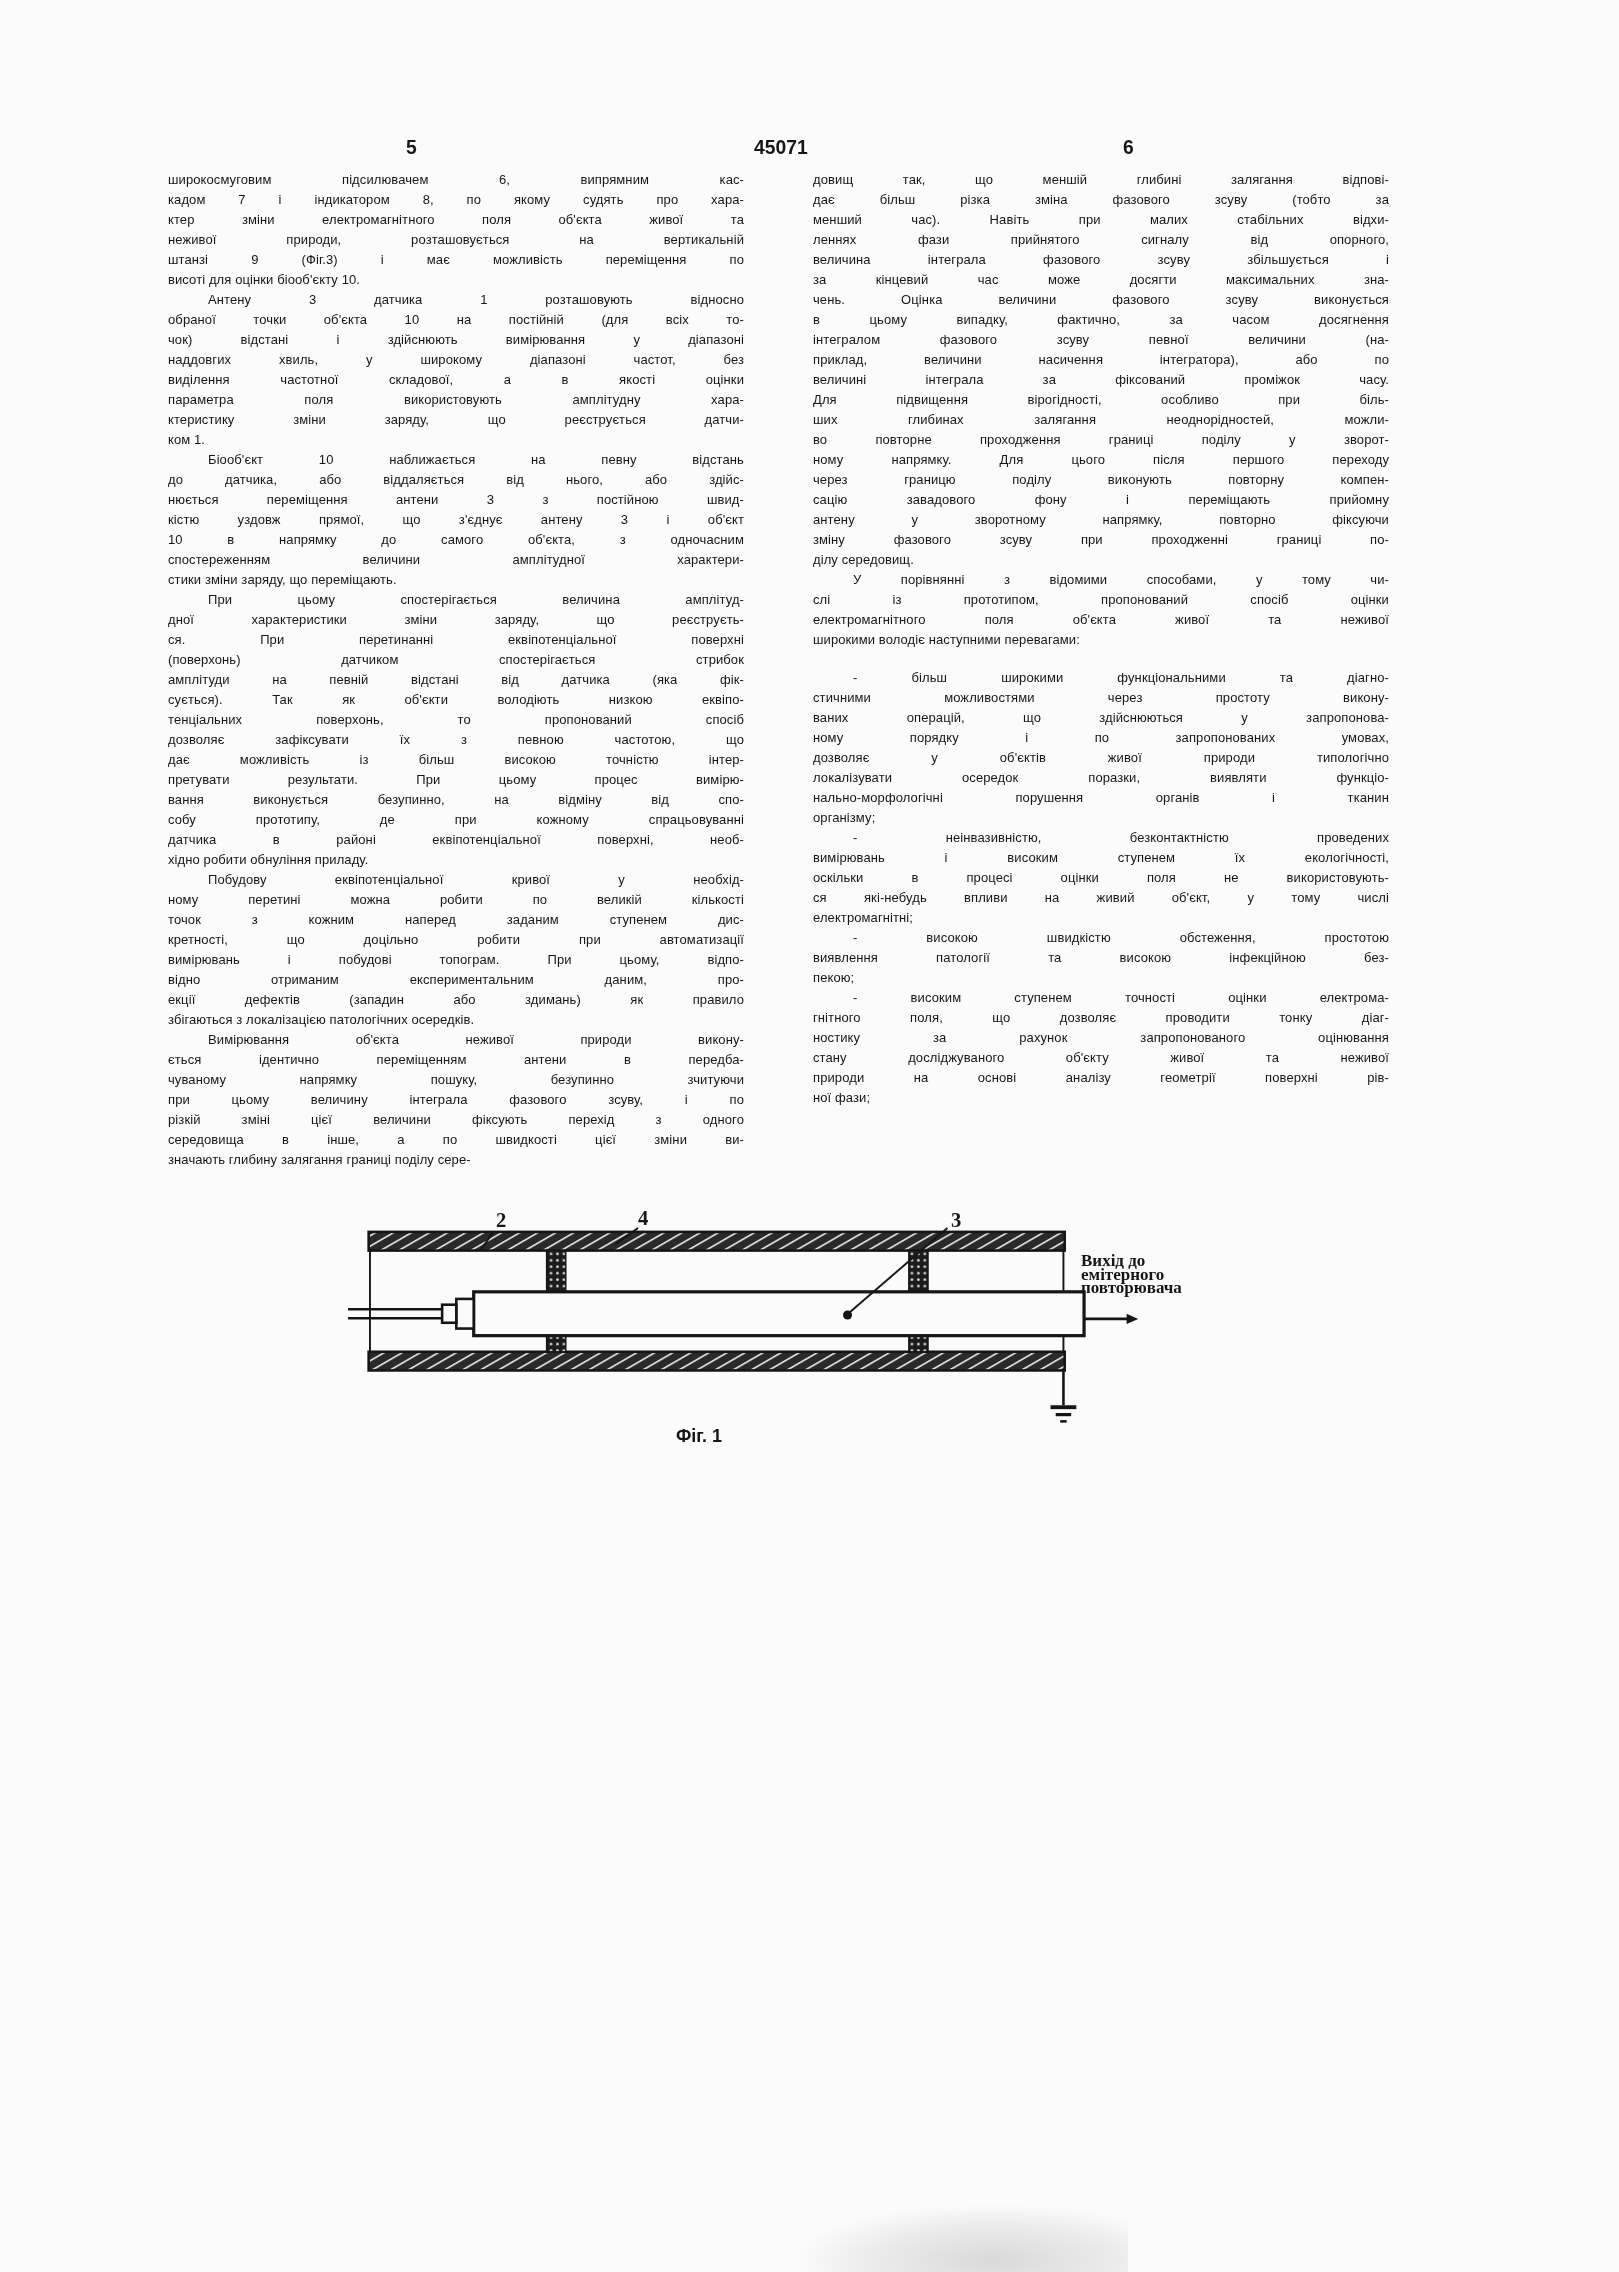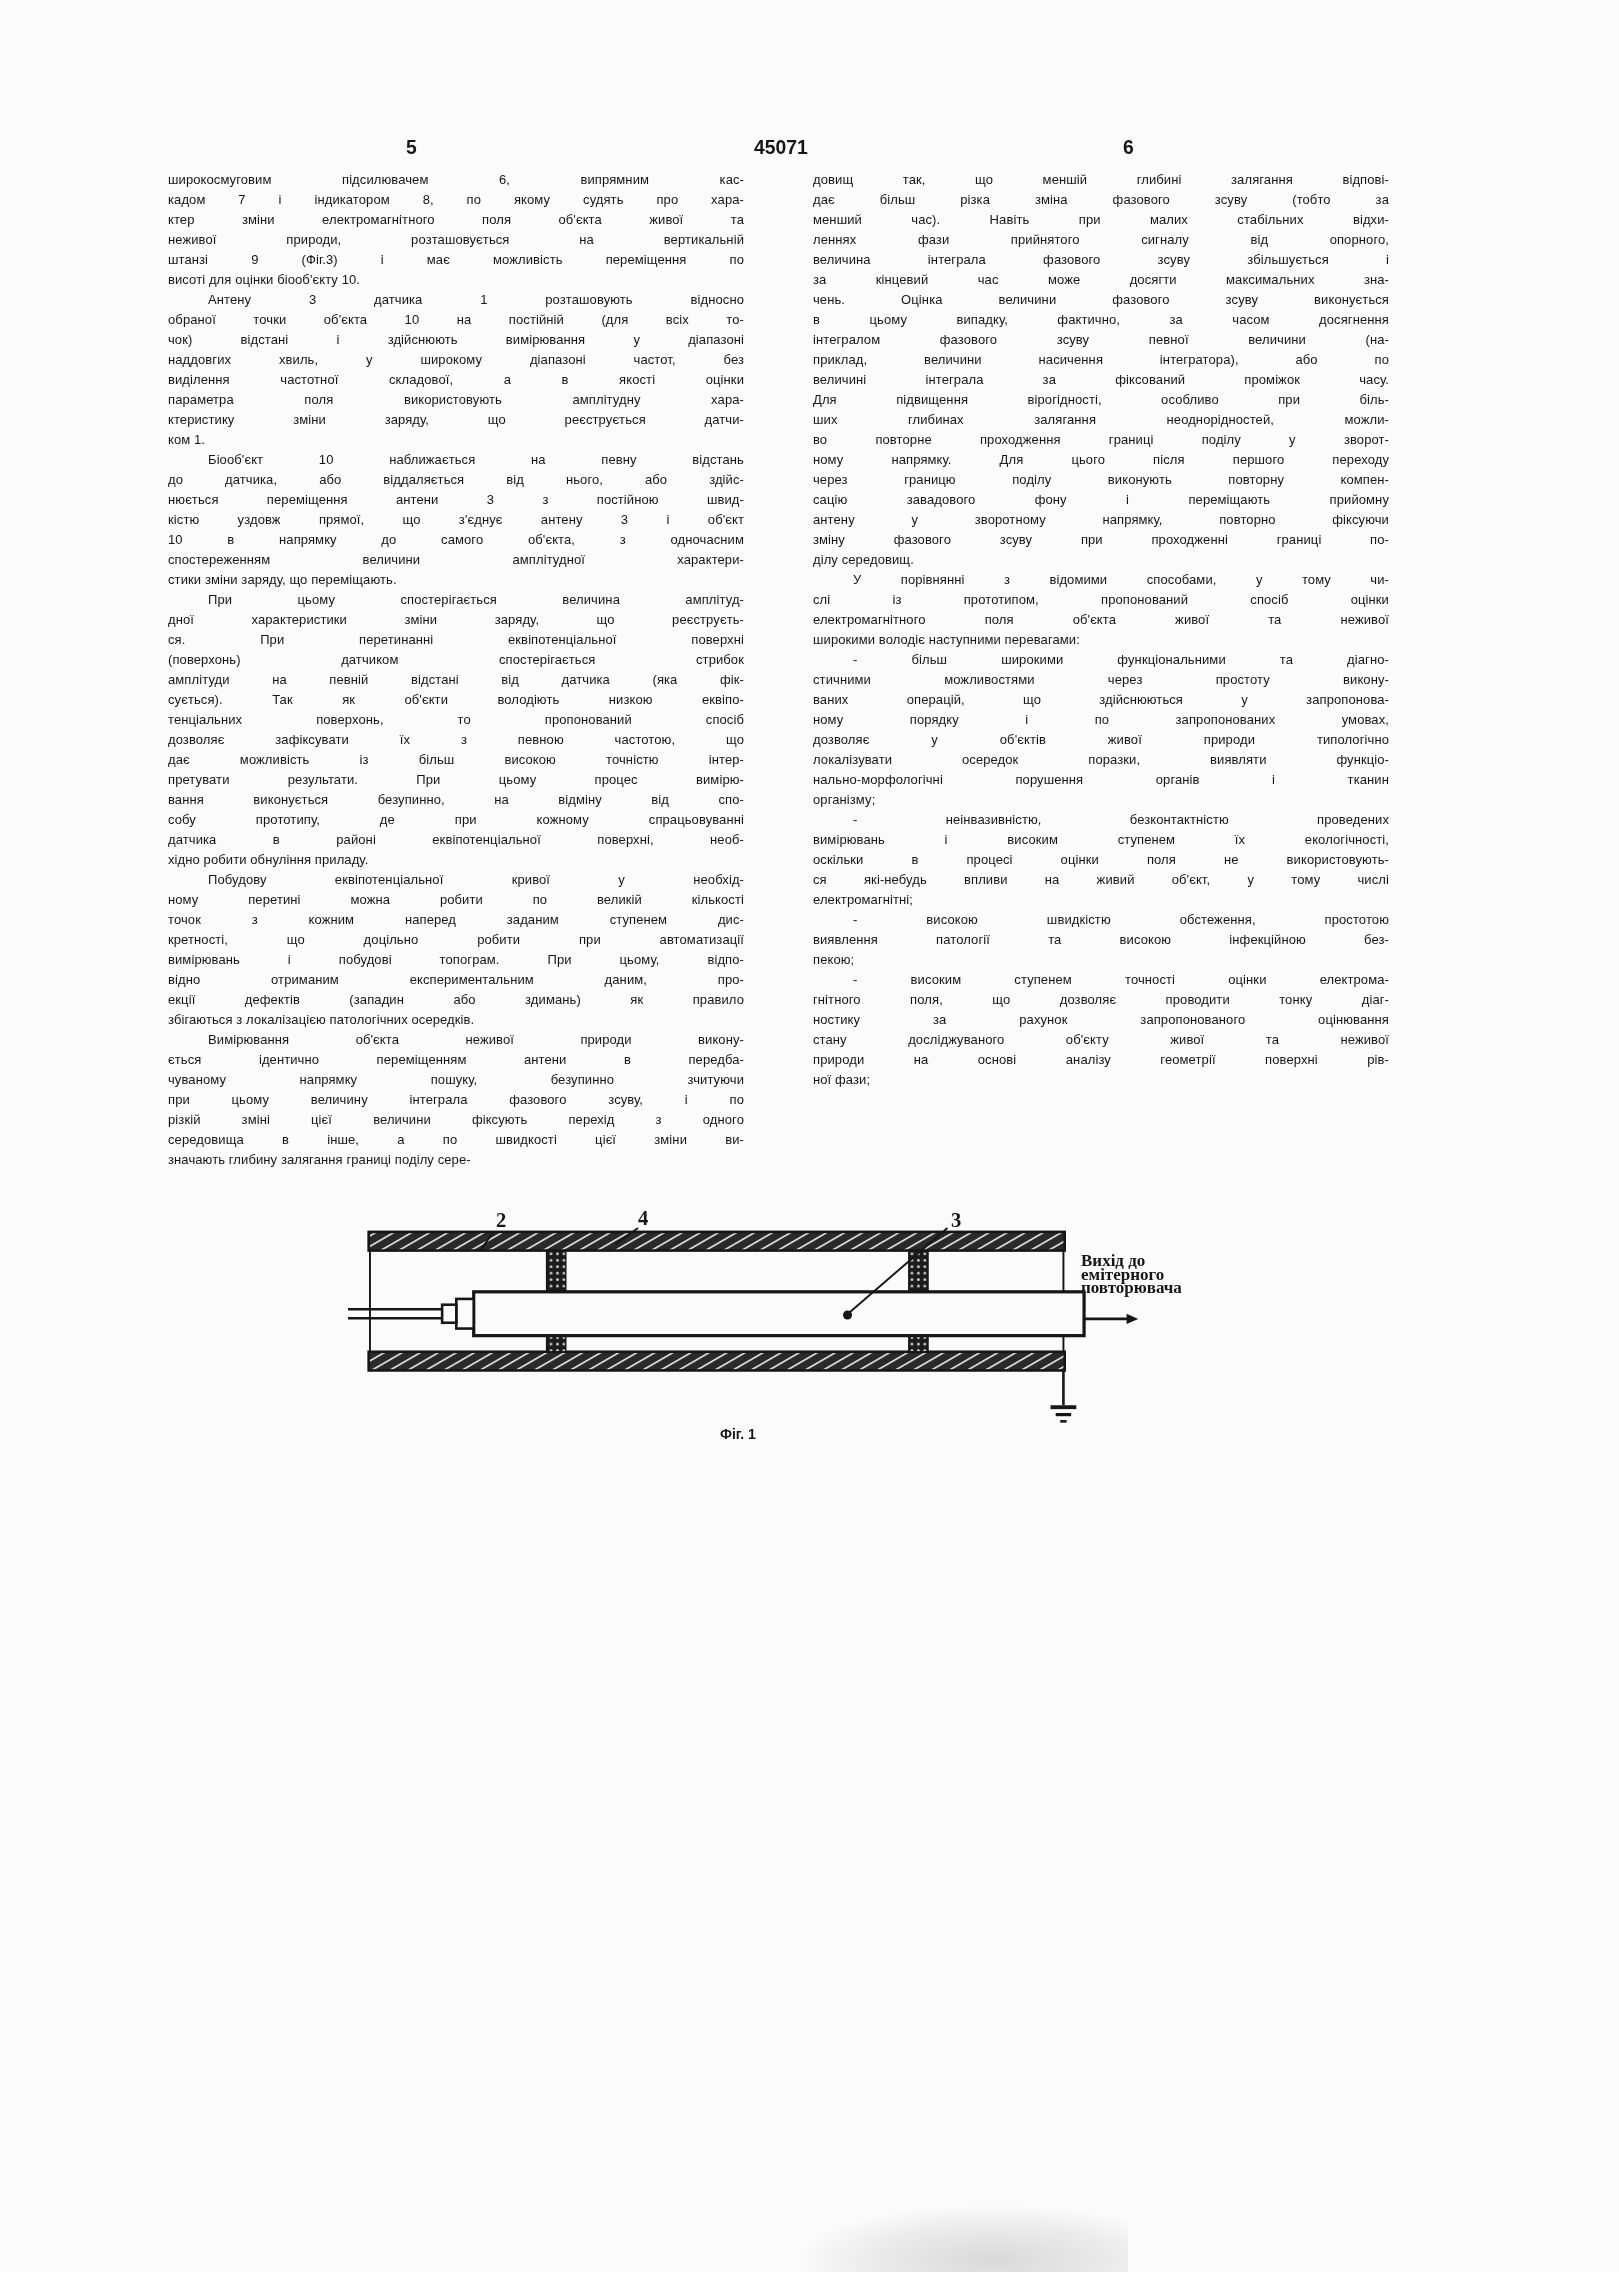--- a/index.html
+++ b/index.html
@@ -112,21 +112,21 @@
       <span class="ln">зміну фазового зсуву при проходженні границі по-</span>
       <span class="ln last">ділу середовищ.</span>
     </p>
     <p>
       <span class="ln" style="padding-left: 40px;">У порівнянні з відомими способами, у тому чи-</span>
       <span class="ln">слі із прототипом, пропонований спосіб оцінки</span>
       <span class="ln">електромагнітного поля об'єкта живої та неживої</span>
       <span class="ln last">широкими володіє наступними перевагами:</span>
     </p>
     <p>
-      <span class="ln" style="padding-left: 40px;">- більш широкими функціональними та діагно-</span>
+      <span class="ln" style="padding-left: 40px; margin-top: 18px;">- більш широкими функціональними та діагно-</span>
       <span class="ln">стичними можливостями через простоту викону-</span>
       <span class="ln">ваних операцій, що здійснюються у запропонова-</span>
       <span class="ln">ному порядку і по запропонованих умовах,</span>
       <span class="ln">дозволяє у об'єктів живої природи типологічно</span>
       <span class="ln">локалізувати осередок поразки, виявляти функціо-</span>
       <span class="ln">нально-морфологічні порушення органів і тканин</span>
       <span class="ln last">організму;</span>
     </p>
     <p>
       <span class="ln" style="padding-left: 40px;">- неінвазивністю, безконтактністю проведених</span>
@@ -211,16 +211,16 @@
 <div class="figtxt" style="left:496px; top:1209px; font-size:20.6px;">2</div>
 <div class="figtxt" style="left:638px; top:1207px; font-size:20.6px;">4</div>
 <div class="figtxt" style="left:951px; top:1209px; font-size:20.6px;">3</div>
 
 <div class="figtxt" style="left:1081px; top:1241px; font-size:17px; line-height:13.5px;margin-top:13px;">
   <div>Вихід до</div>
   <div>емітерного</div>
   <div>повторювача</div>
 </div>
 
-<div style="position:absolute; left:720px; top:1426px; font-size:14px; font-weight:bold; font-family:'Liberation Sans', sans-serif;">Фіг. 1</div>
+<div style="position:absolute; left:676px; top:1426px; font-size:18px; font-weight:bold; font-family:'Liberation Sans', sans-serif;">Фіг. 1</div>
 
 <div class="smudge"></div>
 
 
 </body></html>

